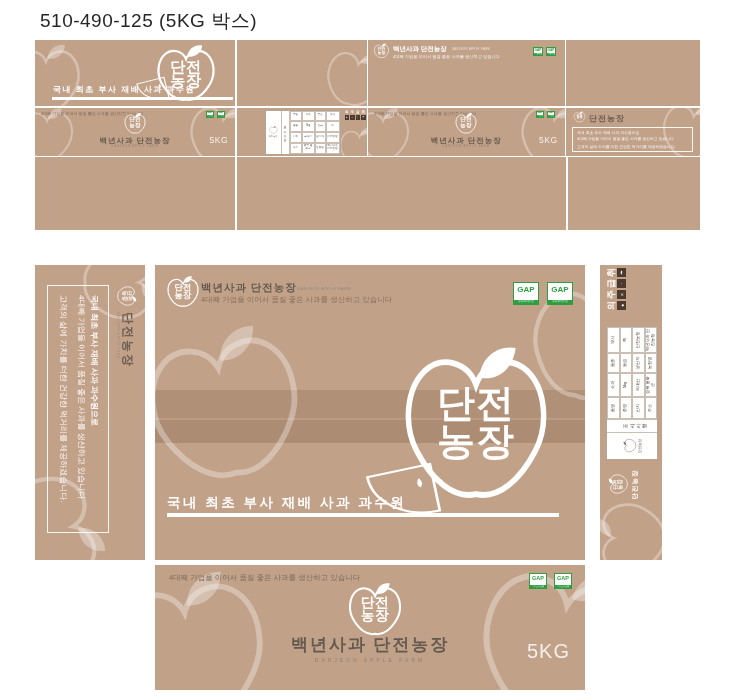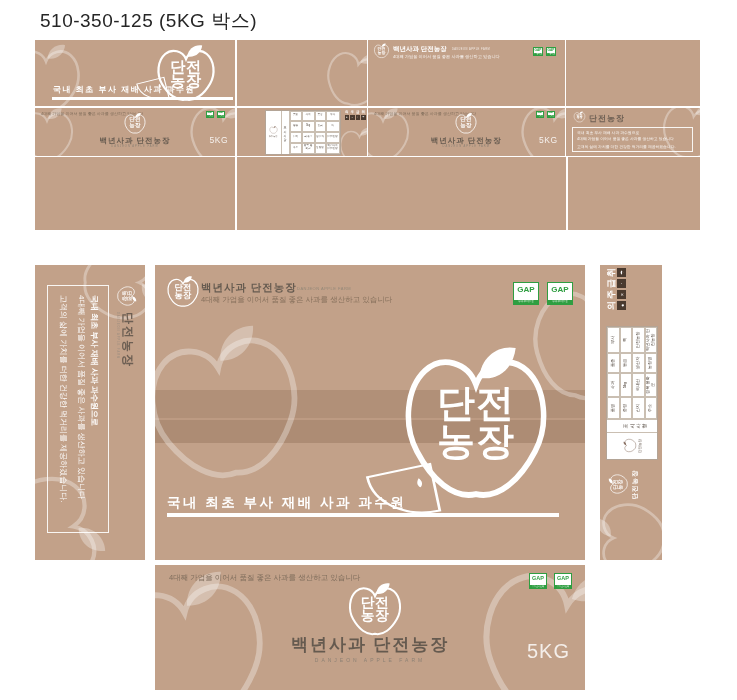--- a/index.html
+++ b/index.html
@@ -90,21 +90,21 @@
   .msg-box{position:absolute;border:1.5px solid rgba(255,255,255,.9);box-sizing:border-box;}
   .msg-line{color:rgba(255,255,255,.95);}
 
   .band{position:absolute;left:0;width:100%;}
 </style>
 </head>
 <body>
 
 <div id="stage">
 
-  <div class="page-title">510-350-125 (5KG 박스)</div>
+  <div class="page-title">510-490-125 (5KG 박스)</div>
 
   <div class="abs" id="top-strip" style="left:35px;top:40px;width:665px;height:190px;">
 
     <div class="cell" style="left:0;top:0;width:200px;height:66px;">
       <div class="apple-shape wm" style="left:-28px;top:2px;width:78px;height:75px;">
           <svg class="asvg" viewBox="0 0 100 96" preserveAspectRatio="none" fill="none">
             <path d="M50 25C45 12 29 8 18.5 17 7 27 5 48 13.5 63 22.5 79 36 90.5 50 87.5 64 90.5 77.5 79 86.5 63 95 48 93 27 81.5 17 71 8 55 12 50 25Z" stroke="currentColor" stroke-width="3.4"></path>
             <path d="M52 21C53 9 64 2 74.5 4 73 15.5 64 23 52 21Z" fill="currentColor"></path>
           </svg>
         </div>

